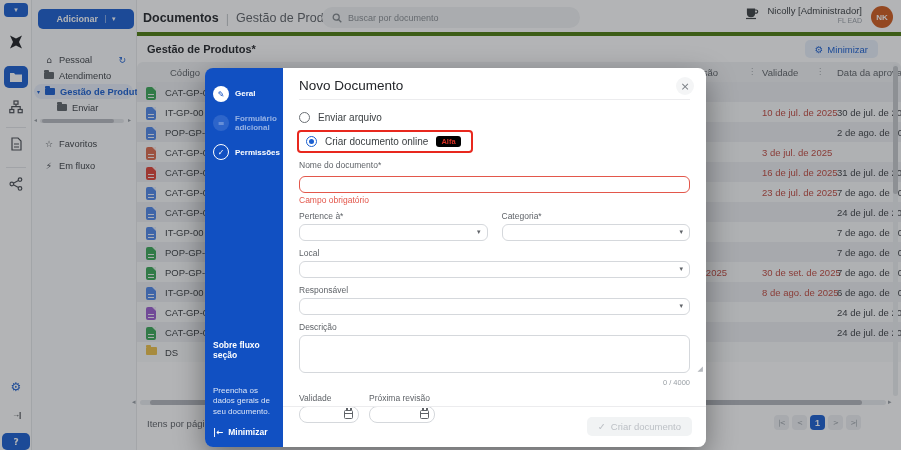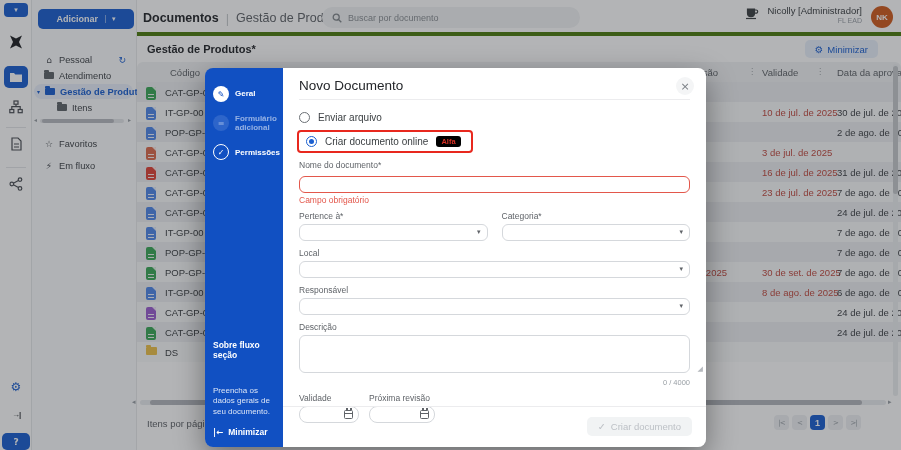--- a/index.html
+++ b/index.html
@@ -244,21 +244,21 @@
           <span class="fold"></span>
           <span>Atendimento</span>
         </div>
         <div class="nav-item sel">
           <span class="exp gly">▾</span>
           <span class="fold"></span>
           <span>Gestão de Produtos*</span>
         </div>
         <div class="nav-item ind">
           <span class="fold"></span>
-          <span>Itens</span>
+          <span>Enviar</span>
         </div>
         <div class="nav-item" style="margin-top: 21px;">
           <span class="nav-ic gly">☆</span>
           <span>Favoritos</span>
         </div>
         <div class="nav-item" style="margin-top: 7px;">
           <span class="nav-ic gly">⚡</span>
           <span>Em fluxo</span>
         </div>
       </div>

